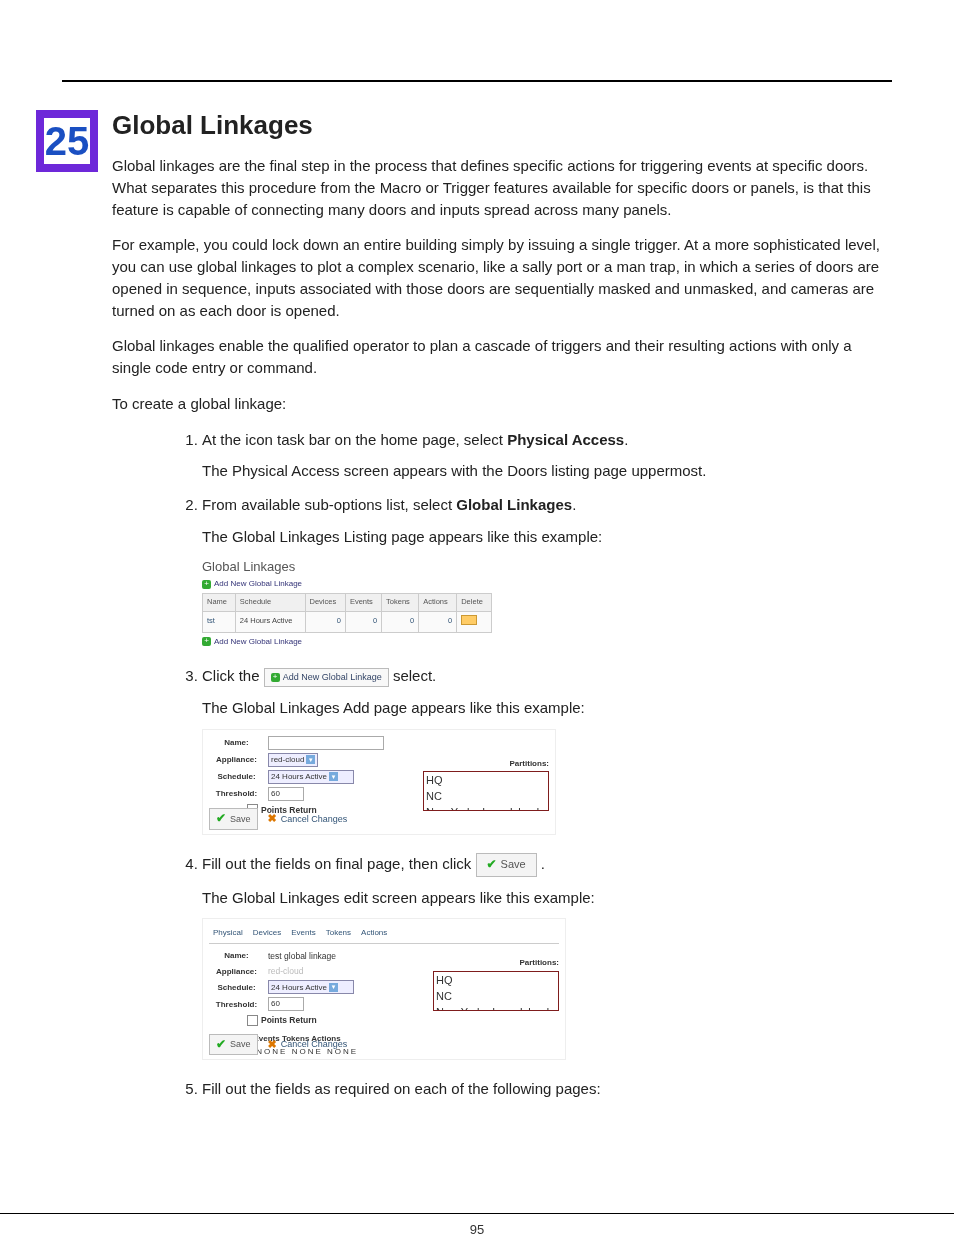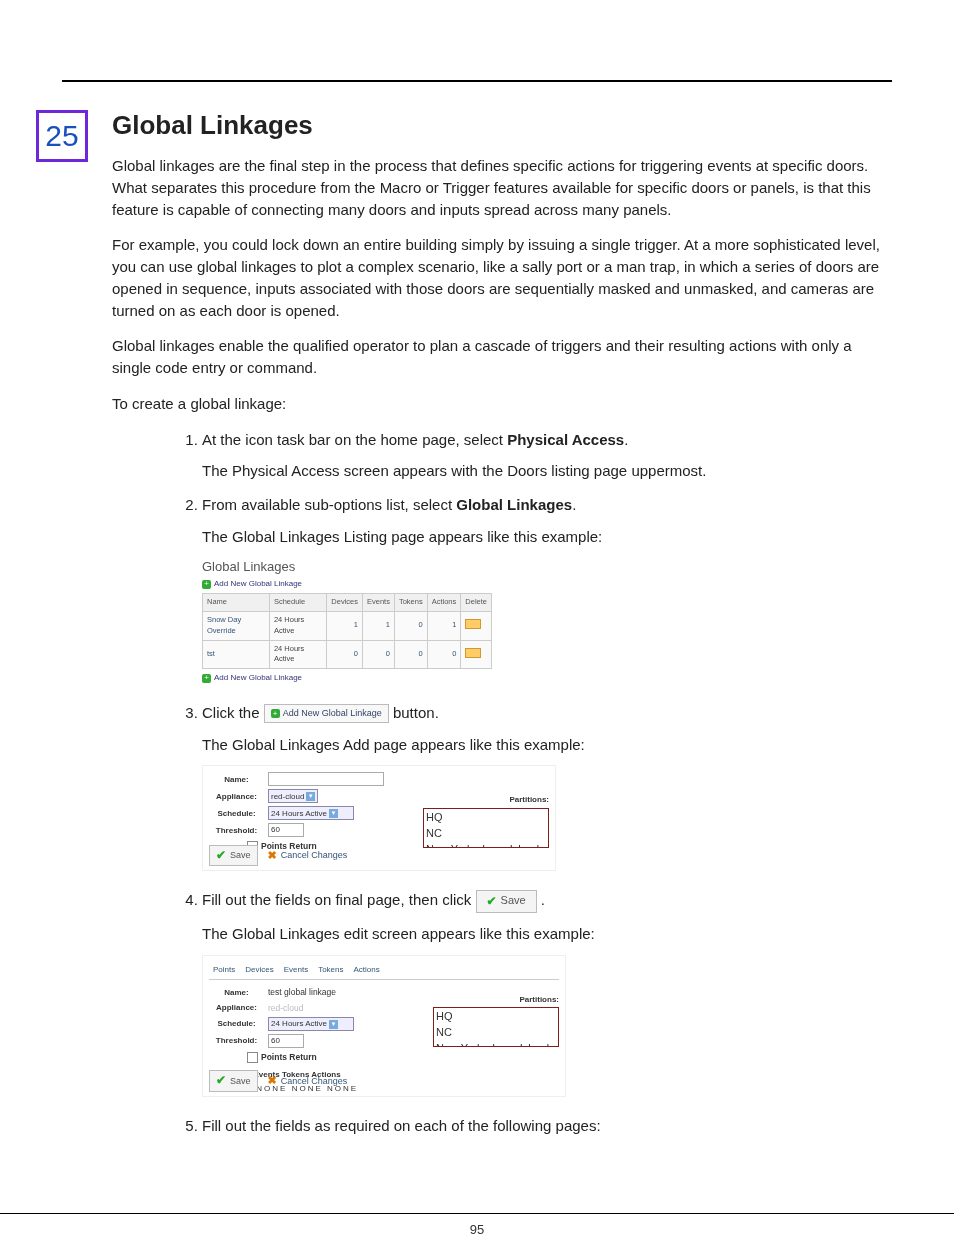--- a/index.html
+++ b/index.html
@@ -18,24 +18,24 @@
   .top-rule {
     border-top: 2px solid #000;
     margin-bottom: 28px;
   }
   .chapter-box {
     position: absolute;
     left: 36px;
     top: 110px;
     width: 46px;
     height: 46px;
-    border: 3px solid #6d28d9;
+    border: 8px solid #6d28d9;
     color: #1a4fc2;
-    font-size: 30px;
-    font-weight: normal;
+    font-size: 40px;
+    font-weight: bold;
     display: flex;
     align-items: center;
     justify-content: center;
     font-family: Arial, sans-serif;
   }
   .content {
     margin-left: 50px;
   }
   h1 {
     font-size: 26px;
@@ -193,29 +193,20 @@
           <table class="listing">
             <tbody>
                 <tr>
               <th>Name</th>
               <th>Schedule</th>
               <th>Devices</th>
               <th>Events</th>
               <th>Tokens</th>
               <th>Actions</th>
               <th>Delete</th>
-            </tr>
-            <tr>
-              <td class="link">Snow Day Override</td>
-              <td>24 Hours Active</td>
-              <td class="num">1</td>
-              <td class="num">1</td>
-              <td class="num">0</td>
-              <td class="num">1</td>
-              <td><span class="del-btn"></span></td>
             </tr>
             <tr>
               <td class="link">tst</td>
               <td>24 Hours Active</td>
               <td class="num">0</td>
               <td class="num">0</td>
               <td class="num">0</td>
               <td class="num">0</td>
               <td><span class="del-btn"></span></td>
             </tr>
@@ -227,21 +218,21 @@
           </div>
         </div>
       </li>
 
       <li>
         <span>Click the </span>
         <span class="inline-btn">
           <span class="plus-icon">+</span>
           <span>Add New Global Linkage</span>
         </span>
-        <span> button.</span>
+        <span> select.</span>
         <span class="sub">The Global Linkages Add page appears like this example:</span>
 
         
         <div class="figure ss-form ss-form-wide" style="border:1px solid #eee; padding-bottom:8px; height:90px; width:340px;">
           <div class="form-row">
             <label>Name:</label>
             <span class="fld" style="width:110px"></span>
           </div>
           <div class="form-row">
             <label>Appliance:</label>
@@ -291,21 +282,21 @@
         <span class="save-btn">
           <span class="check-icon">✔</span>
           <span>Save</span>
         </span>
         <span>.</span>
         <span class="sub">The Global Linkages edit screen appears like this example:</span>
 
         
         <div class="figure ss-form ss-form-wide" style="width:350px; position:relative; height:130px; border:1px solid #eee;">
           <div class="tabs">
-            <span>Points</span>
+            <span>Physical</span>
             <span>Devices</span>
             <span>Events</span>
             <span>Tokens</span>
             <span>Actions</span>
           </div>
           <div class="form-row">
             <label>Name:</label>
             <span>test global linkage</span>
           </div>
           <div class="form-row">

